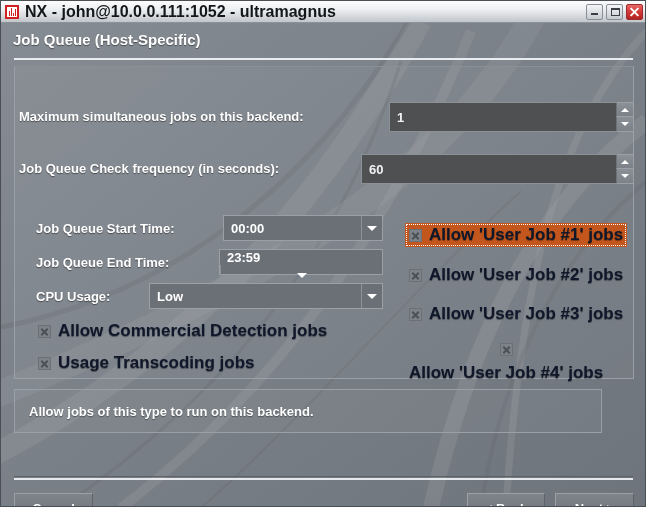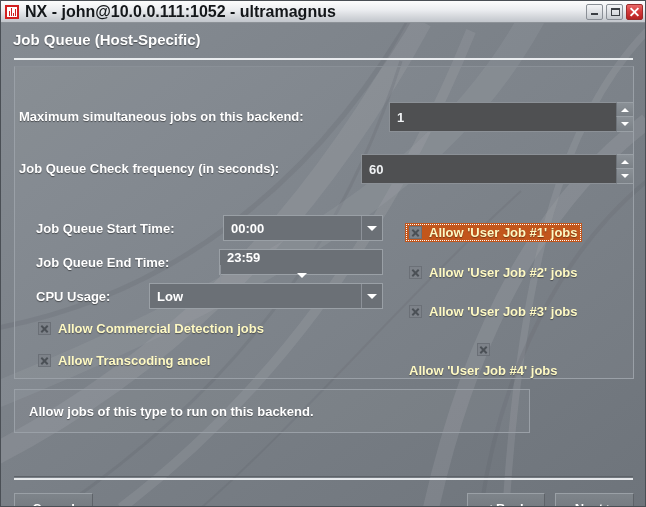--- a/index.html
+++ b/index.html
@@ -133,21 +133,21 @@
     box-sizing: border-box;
     border: 1px solid #9aa0a7;
     border-top-color: #8a9097;
     background: rgba(255,255,255,0.035);
   }
 
   
   #help-panel {
     position: absolute;
     left: 13px; top: 366px;
-    width: 516px; height: 44px;
+    width: 588px; height: 44px;
     box-sizing: border-box;
     border: 1px solid #9aa0a7;
     background: rgba(255,255,255,0.04);
     display: flex;
     align-items: center;
     padding-left: 14px;
   }
   #help-text {
     font-size: 13px;
     font-weight: bold;
@@ -288,23 +288,23 @@
   .cbox::before, .cbox::after {
     content: "";
     position: absolute;
     left: 1px; top: 5px;
     width: 9px; height: 2px;
     background: #4b5056;
   }
   .cbox::before { transform: rotate(45deg); }
   .cbox::after  { transform: rotate(-45deg); }
   .check-lbl {
-    font-size: 13px;
-    font-weight: bold;
-    color: #fef9c3;
+    font-size: 17px;
+    font-weight: bold;
+    color: #0f172a;
     text-shadow: 0 1px 1px rgba(0,0,0,.4);
     white-space: nowrap;
   }
 
   
   .btn {
     position: absolute;
     box-sizing: border-box;
     height: 30px;
     background: linear-gradient(to bottom, #7e848a 0%, #757b81 50%, #6b7177 100%);
@@ -432,21 +432,21 @@
         <span class="tri-down"></span>
       </div>
     </div>
 
     <div class="check-item" style="left:33px; top:296px;">
       <span class="cbox"></span>
       <span class="check-lbl">Allow Commercial Detection jobs</span>
     </div>
     <div class="check-item" style="left:33px; top:328px;">
       <span class="cbox"></span>
-      <span class="check-lbl">Allow Transcoding ancel</span>
+      <span class="check-lbl">Usage Transcoding jobs</span>
     </div>
 
     <div class="check-item selected" style="left:404px; top:200px;">
       <span class="cbox"></span>
       <span class="check-lbl">Allow 'User Job #1' jobs</span>
     </div>
     <div class="check-item" style="left:404px; top:240px;">
       <span class="cbox"></span>
       <span class="check-lbl">Allow 'User Job #2' jobs</span>
     </div>

